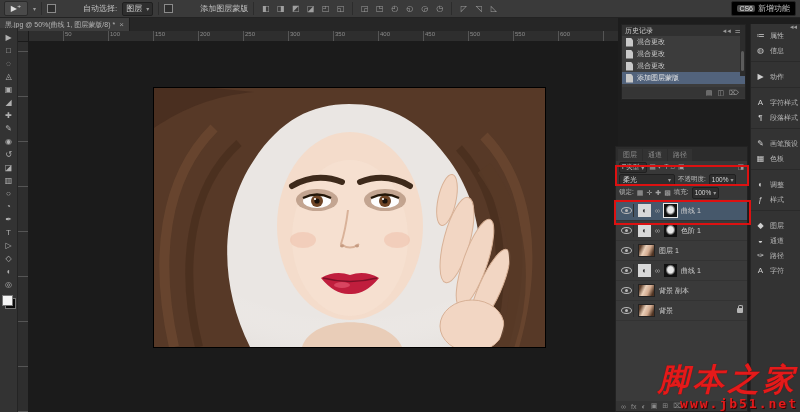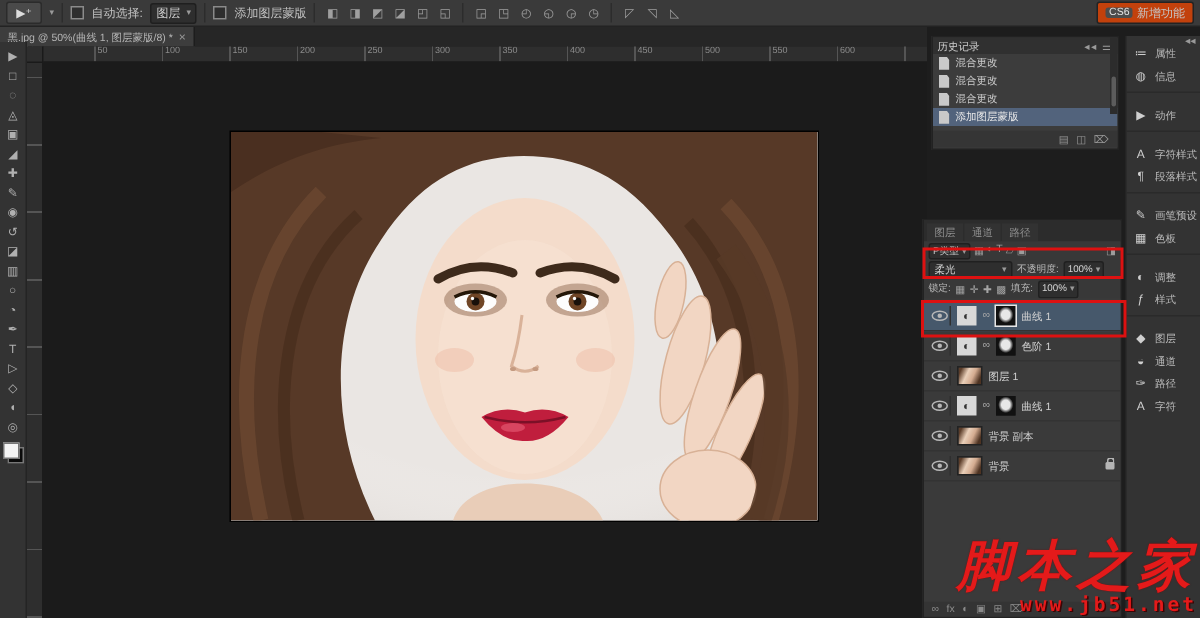--- a/index.html
+++ b/index.html
@@ -6,29 +6,29 @@
   #app{position:relative;width:800px;height:412px;background:#1d1d1d;overflow:hidden;
        font-family:"Liberation Sans","DejaVu Sans",sans-serif;color:#bfbfbf;font-size:8px;
        -webkit-user-select:none;user-select:none;}
   
   .options-bar{position:absolute;left:0;top:0;width:800px;height:18px;background:#3a3a3a;
                border-bottom:1px solid #232323;display:flex;align-items:center;gap:5px;padding:0 4px;box-sizing:border-box;}
   .ob-toolbtn{width:22px;height:13px;background:#4a4a4a;border:1px solid #2b2b2b;border-radius:2px;
               display:flex;align-items:center;justify-content:center;color:#ddd;font-size:8px;}
   .ob-sep{width:1px;height:13px;background:#2c2c2c;}
   .ob-check{width:7px;height:7px;border:1px solid #8a8a8a;background:#2e2e2e;display:inline-block;}
-  .ob-label{color:#c2c2c2;font-size:8px;white-space:nowrap;}
+  .ob-label{color:#c2c2c2;font-size:8px;white-space:nowrap;margin-left:22px;}
   .ob-select{height:12px;background:#2e2e2e;border:1px solid #1f1f1f;border-radius:2px;
              display:flex;align-items:center;gap:4px;padding:0 3px;color:#cfcfcf;font-size:8px;}
   .caret{font-size:6px;color:#9a9a9a;}
   .ob-icons{display:flex;gap:2px;}
   .ob-icons span{width:11px;height:11px;display:flex;align-items:center;justify-content:center;
                  color:#9f9f9f;font-size:8px;border:1px solid transparent;}
   .workspace-btn{margin-left:auto;display:flex;align-items:center;gap:3px;height:13px;
-                 background:#c2410c;border:1px solid #232323;border-radius:2px;padding:0 5px;color:#c5c5c5;}
+                 background:#000000;border:1px solid #232323;border-radius:2px;padding:0 5px;color:#c5c5c5;}
   .ws-badge{background:#4c4c4c;border-radius:2px;padding:0 2px;font-size:7px;color:#e3e3e3;}
   
   .tab-bar{position:absolute;left:0;top:18px;width:618px;height:13px;background:#262626;}
   .doc-tab{position:absolute;left:0;top:0;height:13px;background:#3d3d3d;border-right:1px solid #1d1d1d;
            display:flex;align-items:center;gap:4px;padding:0 5px;color:#b5b5b5;font-size:7px;white-space:nowrap;}
   .tab-close{color:#9a9a9a;font-size:8px;cursor:pointer;}
   
   .h-ruler{position:absolute;left:18px;top:31px;width:600px;height:10px;background:#2e2e2e;border-bottom:1px solid #1a1a1a;
            background-image:repeating-linear-gradient(90deg,#555 0 1px,transparent 1px 45px);overflow:hidden;display:flex;}
   .h-ruler span{width:45px;flex:0 0 45px;font-size:6px;color:#8b8b8b;padding-left:2px;box-sizing:border-box;}
@@ -102,21 +102,21 @@
               border-left:1px solid #242424;box-sizing:border-box;z-index:4;padding-top:4px;}
   .dock-expander{position:absolute;right:3px;top:-1px;color:#9a9a9a;font-size:7px;}
   .dock-item{height:15px;display:flex;align-items:center;gap:4px;padding:0 4px;color:#b9b9b9;font-size:7px;white-space:nowrap;}
   .dock-item.sep{height:7px;border-top:1px solid #2a2a2a;margin-top:3px;padding:0;}
   .dock-glyph{width:11px;text-align:center;color:#cfcfcf;font-size:8px;flex:0 0 11px;}
   
   .red-box{position:absolute;border:2px solid #dd1111;z-index:8;pointer-events:none;}
   
   .watermark{position:absolute;right:2px;bottom:2px;z-index:9;text-align:right;line-height:1;}
   .wm-title{font-family:"Liberation Serif","DejaVu Serif",serif;font-style:italic;font-weight:bold;
-            font-size:36px;color:#e41a1a;letter-spacing:4px;text-shadow:0 0 1px #7e0a0a;}
+            font-size:31px;color:#e41a1a;letter-spacing:4px;text-shadow:0 0 1px #7e0a0a;}
   .wm-url{font-family:"DejaVu Sans Mono",monospace;font-weight:bold;font-size:13px;color:#e41a1a;
           letter-spacing:2px;text-shadow:1px 1px 0 #3c0404;margin-top:2px;}
 </style>
 </head>
 <body>
 
 <div id="app">
 
   <div class="options-bar">
     <div class="ob-toolbtn">▶⁺</div>

